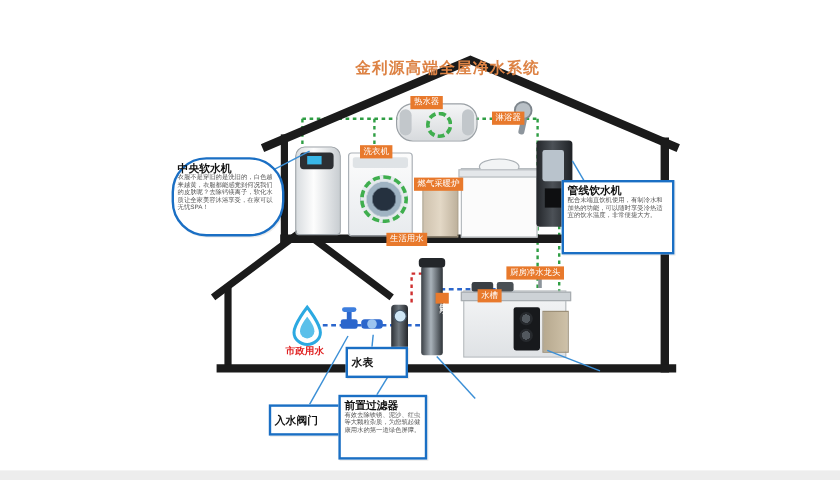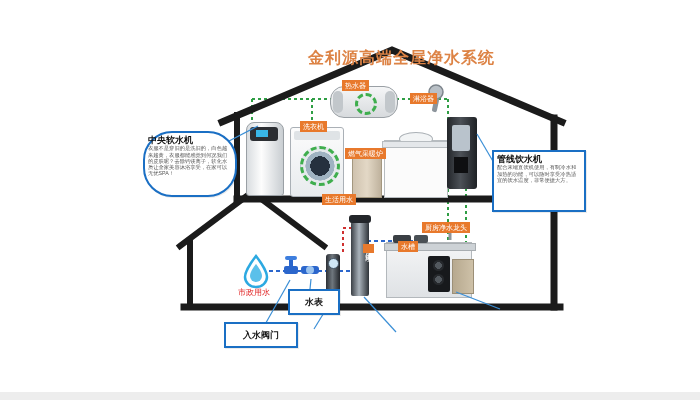--- a/index.html
+++ b/index.html
@@ -1,31 +1,31 @@
 <!DOCTYPE html>
 <html><head>
 <meta charset="utf-8">
 <style>
   html,body{margin:0;padding:0;background:#fff;}
   #stage{position:relative;width:700px;height:400px;background:#ffffff;overflow:hidden;
          font-family:"Liberation Sans","DejaVu Sans",sans-serif;}
   #floorband{position:absolute;left:0;bottom:0;width:700px;height:8px;background:#ededed;}
   svg{position:absolute;left:0;top:0;}
-  .title{position:absolute;left:296px;top:48px;font-size:16px;font-weight:bold;
-         color:#dd8345;letter-spacing:1px;margin-left:12px;}
+  .title{position:absolute;left:296px;top:48px;font-size:13px;font-weight:bold;
+         color:#dd8345;letter-spacing:1px;}
   .tag{position:absolute;background:#e8792c;color:#fff;font-size:7px;line-height:9px;
        padding:1px 3px;white-space:nowrap;z-index:5;}
   .tag.vert{writing-mode:vertical-rl;letter-spacing:1px;padding:3px 1px;}
-  .muni{position:absolute;color:#e01f1f;font-weight:normal;font-size:8px;z-index:5;}
+  .muni{position:absolute;color:#e01f1f;font-weight:bold;font-size:8px;z-index:5;}
   .callout{position:absolute;background:#fff;border:2px solid #1a6fc4;z-index:6;
            box-shadow:1px 1px 0 rgba(0,0,0,0.08);padding:2px 3px;}
   .callout .c-title{font-size:9px;font-weight:bold;color:#111;line-height:11px;}
   .callout .c-body{font-size:6px;color:#555;line-height:7px;transform:scale(0.88);
                    transform-origin:0 0;width:113%;}
-  .callout.small{display:flex;align-items:center;justify-content:center;}
+  .callout.small{display:flex;align-items:center;justify-content:flex-start;}
   .callout.small .c-title{font-size:9px;}
   
   .appl{position:absolute;z-index:3;}
   .softener{width:36px;height:72px;background:linear-gradient(90deg,#d9dde0,#fdfdfd 40%,#c9ced2);
             border:1px solid #9aa0a5;border-radius:8px 8px 3px 3px;}
   .softener .head{position:absolute;left:3px;top:4px;width:28px;height:14px;background:#2c2f33;border-radius:3px;}
   .softener .scr{position:absolute;left:9px;top:7px;width:12px;height:7px;background:#39b7e8;}
   .washer{width:52px;height:68px;background:linear-gradient(180deg,#fcfcfc,#e8ebee);
           border:1px solid #aab0b6;border-radius:3px;}
   .washer .panel{position:absolute;left:3px;top:3px;right:3px;height:9px;background:#dfe3e6;border-radius:2px;}
@@ -183,23 +183,27 @@
   <div class="tag" style="left:322px;top:194px;">生活用水</div>
   <div class="tag" style="left:398px;top:241px;">水槽</div>
   <div class="tag" style="left:422px;top:222px;">厨房净水龙头</div>
   <div class="tag vert" style="left:363px;top:244px;">饮用水</div>
   <div class="muni" style="left:238px;top:287px;">市政用水</div>
 
   <div class="callout" style="left:143px;top:131px;width:84px;height:58px;border-radius:29px;">
     <div class="c-title">中央软水机</div>
     <div class="c-body">衣服不是穿旧的是洗旧的，白色越来越黄，衣服都能感觉到何况我们的皮肤呢？去除钙镁离子，软化水质让全家美容沐浴享受，在家可以无忧SPA！</div>
   </div>
-  <div class="callout" style="left:492px;top:150px;width:84px;height:54px;">
+  <div class="callout" style="left:468px;top:150px;width:84px;height:54px;">
     <div class="c-title">管线饮水机</div>
     <div class="c-body">配合末端直饮机使用，有制冷水和加热的功能，可以随时享受冷热适宜的饮水温度，非常便捷大方。</div>
   </div>
-  <div class="callout small" style="left:224px;top:322px;width:64px;height:18px;">
+  <div class="callout small" style="left:224px;top:337px;width:64px;height:18px;">
     <div class="c-title">入水阀门</div>
   </div>
   <div class="callout small" style="left:288px;top:289px;width:42px;height:18px;">
     <div class="c-title">水表</div>
   </div>
+  <div class="callout" style="left:282px;top:329px;width:64px;height:46px;">
+    <div class="c-title">前置过滤器</div>
+    <div class="c-body">有效去除铁锈、泥沙、红虫等大颗粒杂质，为您筑起健康用水的第一道绿色屏障。</div>
+  </div>
 </div>
 
 </body></html>

